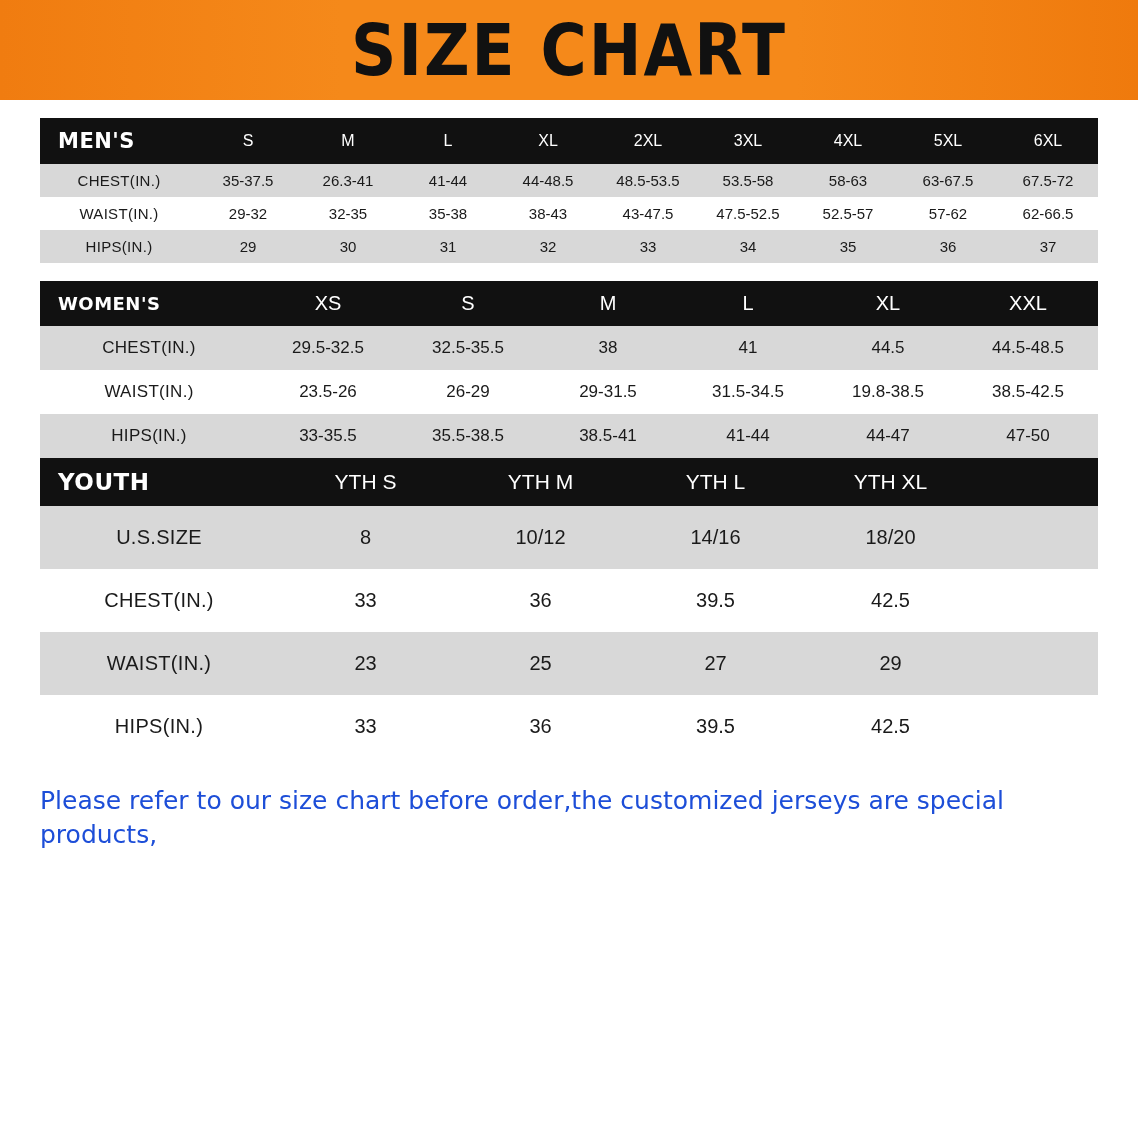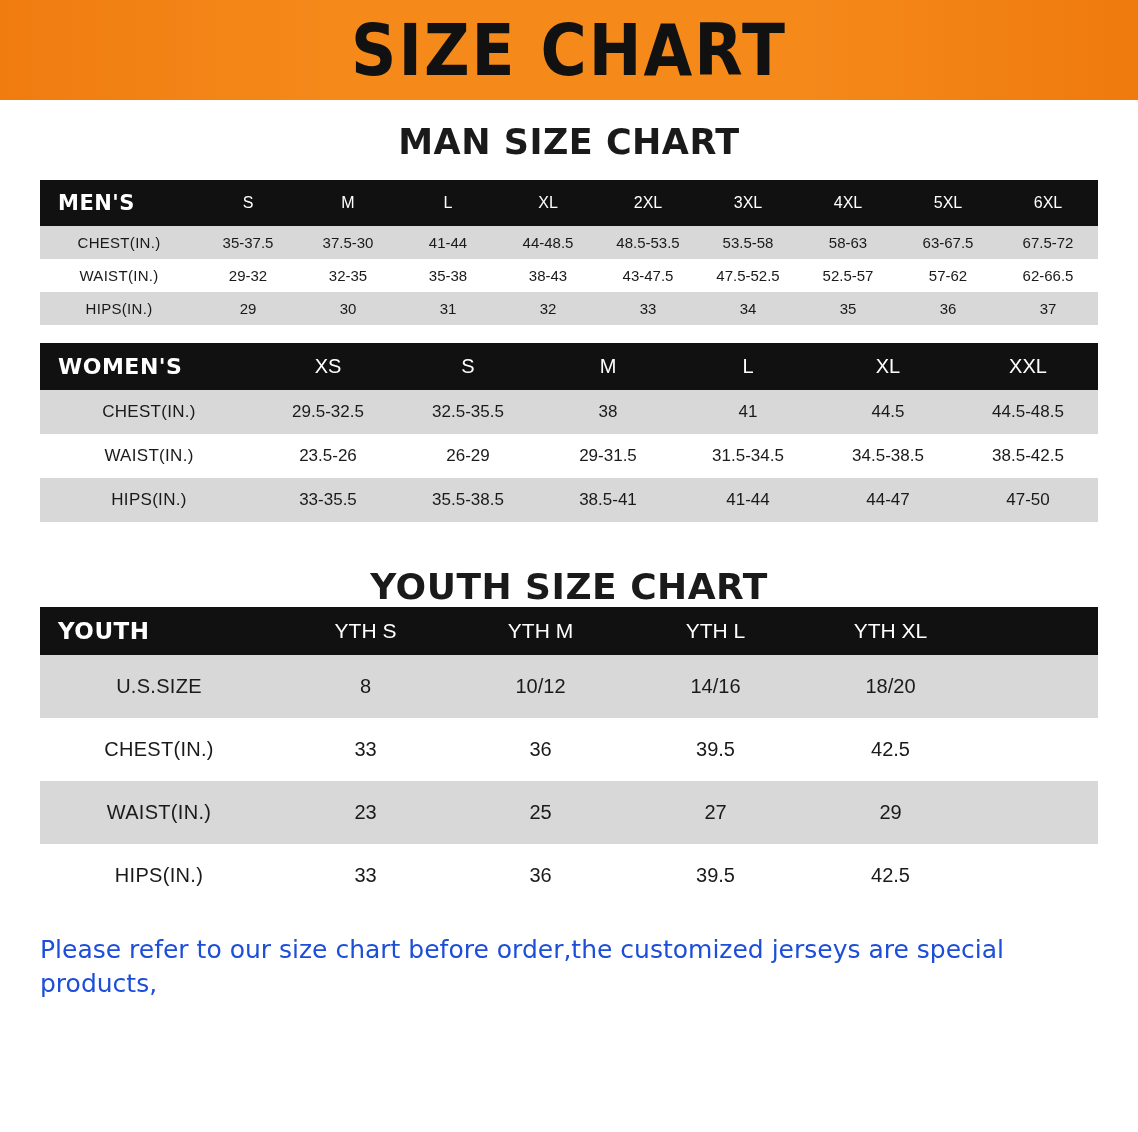--- a/index.html
+++ b/index.html
@@ -92,21 +92,21 @@
 
   
   #men-table thead th { font-size: 16px; }
   #men-table thead th.rowhead { font-size: 21px; }
   #men-table tbody td { font-size: 15px; }
   #men-table { margin-top: 18px; }
 
   
   #women-table { margin-top: 18px; }
   #women-table thead th { font-size: 20px; }
-  #women-table thead th.rowhead { font-size: 22px; }
+  #women-table thead th.rowhead { font-size: 18px; }
   #women-table tbody td { font-size: 17px; padding: 12px 2px; }
 
   
   #youth-table { }
   #youth-table thead th { font-size: 21px; }
   #youth-table thead th.rowhead { font-size: 23px; }
   #youth-table tbody td { font-size: 20px; padding: 20px 2px; }
 
   
   .note {
@@ -121,21 +121,20 @@
 </style>
 </head>
 <body>
 
 <div class="page">
 
   <div class="banner">
     <div class="banner-title">SIZE CHART</div>
   </div>
 
-  <div class="section-title" id="man-title">MAN SIZE CHART</div>
   <div class="tbl-wrap">
     <table class="chart" id="men-table">
       <colgroup>
         <col style="width:158px">
         <col style="width:100px">
           <col style="width:100px">
           <col style="width:100px">
         <col style="width:100px">
           <col style="width:100px">
           <col style="width:100px">
@@ -154,21 +153,21 @@
           <th>3XL</th>
           <th>4XL</th>
           <th>5XL</th>
           <th>6XL</th>
         </tr>
       </thead>
       <tbody>
         <tr class="shade">
           <td class="rowlabel">CHEST(IN.)</td>
           <td>35-37.5</td>
-          <td>37.5-30</td>
+          <td>26.3-41</td>
           <td>41-44</td>
           <td>44-48.5</td>
           <td>48.5-53.5</td>
           <td>53.5-58</td>
           <td>58-63</td>
           <td>63-67.5</td>
           <td>67.5-72</td>
         </tr>
         <tr class="plain">
           <td class="rowlabel">WAIST(IN.)</td>
@@ -229,37 +228,36 @@
           <td>41</td>
           <td>44.5</td>
           <td>44.5-48.5</td>
         </tr>
         <tr class="plain">
           <td class="rowlabel">WAIST(IN.)</td>
           <td>23.5-26</td>
           <td>26-29</td>
           <td>29-31.5</td>
           <td>31.5-34.5</td>
-          <td>34.5-38.5</td>
+          <td>19.8-38.5</td>
           <td>38.5-42.5</td>
         </tr>
         <tr class="shade">
           <td class="rowlabel">HIPS(IN.)</td>
           <td>33-35.5</td>
           <td>35.5-38.5</td>
           <td>38.5-41</td>
           <td>41-44</td>
           <td>44-47</td>
           <td>47-50</td>
         </tr>
       </tbody>
     </table>
   </div>
 
-  <div class="section-title" id="youth-title">YOUTH SIZE CHART</div>
   <div class="tbl-wrap">
     <table class="chart" id="youth-table">
       <colgroup>
         <col style="width:238px">
         <col style="width:175px">
           <col style="width:175px">
           <col style="width:175px">
           <col style="width:175px">
         <col style="width:120px">
       </colgroup>

